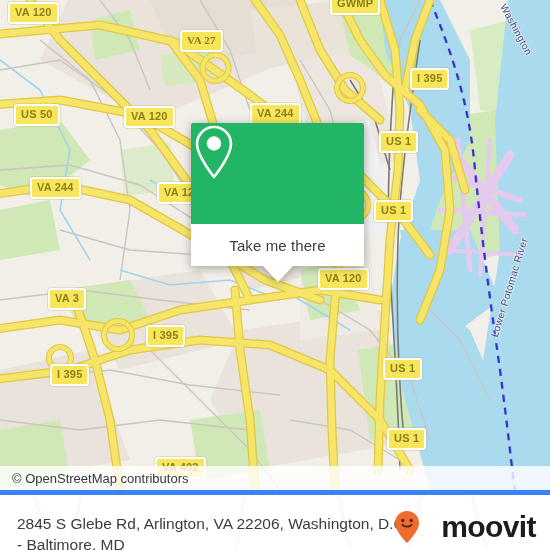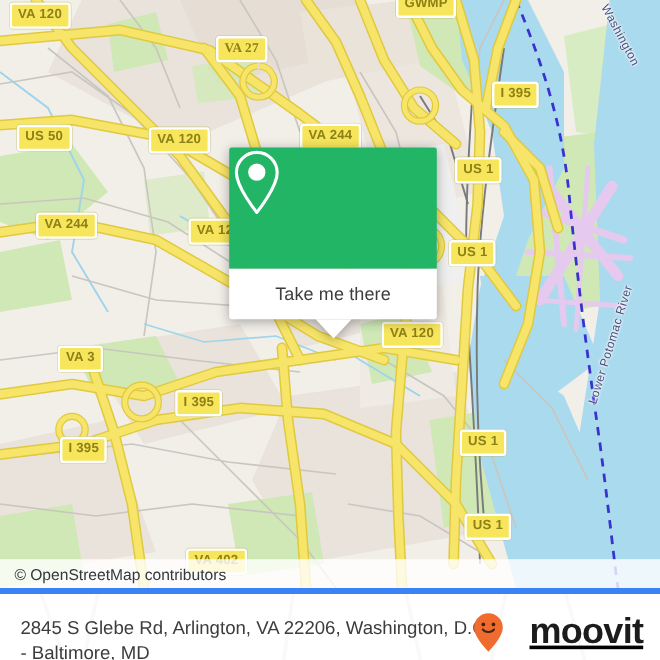--- a/index.html
+++ b/index.html
@@ -96,21 +96,21 @@
   }
   #addr{
     position:relative;
     padding-left:17px;width:400px;
     color:#3c3c3c;font-size:15.5px;line-height:21px;
     font-family:"Liberation Sans", sans-serif;
     z-index:2;
   }
   #brand{
     position:absolute;right:14px;top:50%;margin-top:-15px;
-    display:flex;align-items:center;gap:21px;z-index:2;text-decoration:underline;
+    display:flex;align-items:center;gap:21px;z-index:2;
   }
   #brand-name{
     color:#1c1c1c;font-size:30px;font-weight:bold;letter-spacing:-.6px;
     font-family:"Liberation Sans", sans-serif;line-height:1;
   }
 </style>
 </head>
 <body>
 
 <div id="root">

